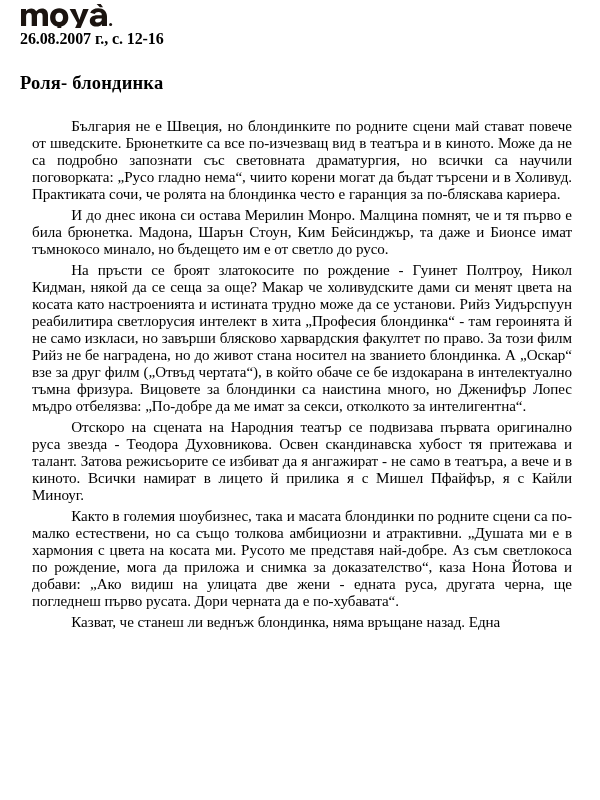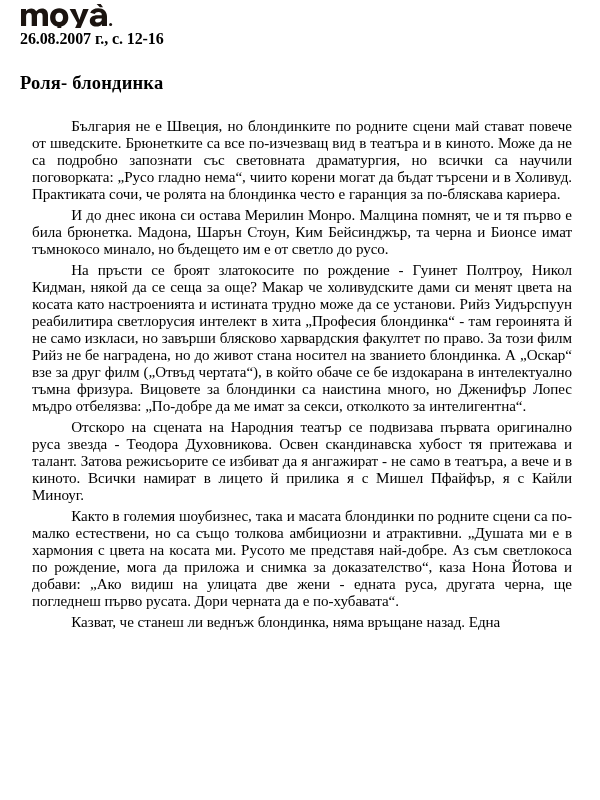--- a/index.html
+++ b/index.html
@@ -106,20 +106,20 @@
       </svg>
     </div>
 
     <div class="issue-line">26.08.2007 г., с. 12-16</div>
   </div>
 
   <h1 class="headline">Роля- блондинка</h1>
 
   <div class="article">
     <p>България не е Швеция, но блондинките по родните сцени май стават повече от шведските. Брюнетките са все по-изчезващ вид в театъра и в киното. Може да не са подробно запознати със световната драматургия, но всички са научили поговорката: „Русо гладно нема“, чиито корени могат да бъдат търсени и в Холивуд. Практиката сочи, че ролята на блондинка често е гаранция за по-бляскава кариера.</p>
-    <p>И до днес икона си остава Мерилин Монро. Малцина помнят, че и тя първо е била брюнетка. Мадона, Шарън Стоун, Ким Бейсинджър, та черна и Бионсе имат тъмнокосо минало, но бъдещето им е от светло до русо.</p>
+    <p>И до днес икона си остава Мерилин Монро. Малцина помнят, че и тя първо е била брюнетка. Мадона, Шарън Стоун, Ким Бейсинджър, та даже и Бионсе имат тъмнокосо минало, но бъдещето им е от светло до русо.</p>
     <p>На пръсти се броят златокосите по рождение - Гуинет Полтроу, Никол Кидман, някой да се сеща за още? Макар че холивудските дами си менят цвета на косата като настроенията и истината трудно може да се установи. Рийз Уидърспуун реабилитира светлорусия интелект в хита „Професия блондинка“ - там героинята й не само изкласи, но завърши блясково харвардския факултет по право. За този филм Рийз не бе наградена, но до живот стана носител на званието блондинка. А „Оскар“ взе за друг филм („Отвъд чертата“), в който обаче се бе издокарана в интелектуално тъмна фризура. Вицовете за блондинки са наистина много, но Дженифър Лопес мъдро отбелязва: „По-добре да ме имат за секси, отколкото за интелигентна“.</p>
     <p>Отскоро на сцената на Народния театър се подвизава първата оригинално руса звезда - Теодора Духовникова. Освен скандинавска хубост тя притежава и талант. Затова режисьорите се избиват да я ангажират - не само в театъра, а вече и в киното. Всички намират в лицето й прилика я с Мишел Пфайфър, я с Кайли Миноуг.</p>
     <p>Както в големия шоубизнес, така и масата блондинки по родните сцени са по-малко естествени, но са също толкова амбициозни и атрактивни. „Душата ми е в хармония с цвета на косата ми. Русото ме представя най-добре. Аз съм светлокоса по рождение, мога да приложа и снимка за доказателство“, каза Нона Йотова и добави: „Ако видиш на улицата две жени - едната руса, другата черна, ще погледнеш първо русата. Дори черната да е по-хубавата“.</p>
     <p>Казват, че станеш ли веднъж блондинка, няма връщане назад. Една</p>
   </div>
 
 </div>
 
 </body></html>

